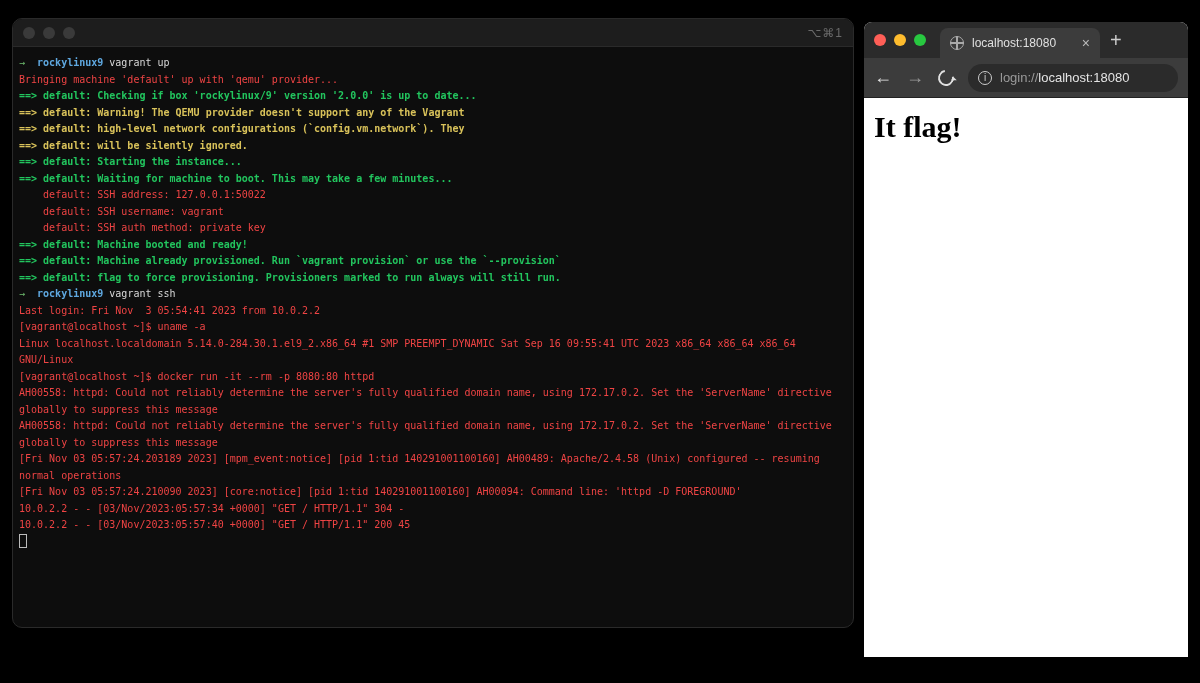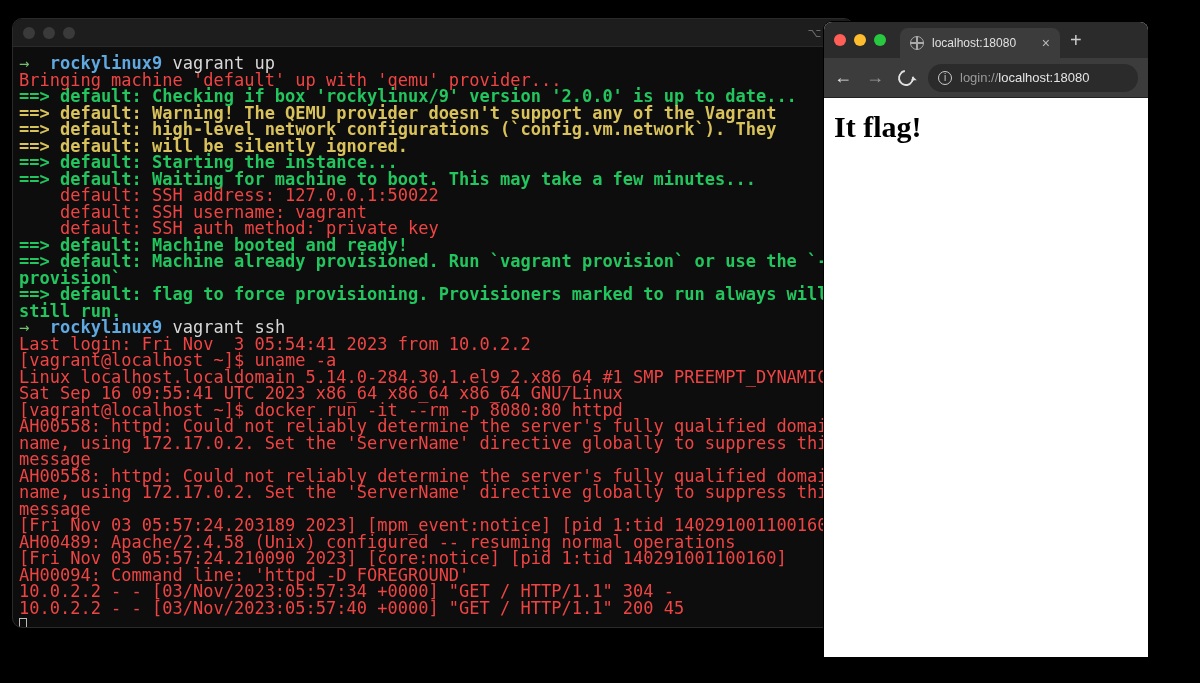--- a/index.html
+++ b/index.html
@@ -26,39 +26,39 @@
     position: relative;
   }
   .traffic { display: flex; gap: 8px; }
   .dot { width: 12px; height: 12px; border-radius: 50%; background: #3a3a3a; }
   .term-title { position: absolute; left:0; right:0; text-align:center; color:#9a9a9a; font-size:13px; pointer-events:none; }
   .term-right { position:absolute; right:10px; color:#6a6a6a; font-size:12px; letter-spacing:1px; }
   .term-body {
     flex:1;
     padding: 8px 6px;
     font-family: "Menlo","Consolas","DejaVu Sans Mono",monospace;
-    font-size: 17px;
+    font-size: 10px;
     line-height: 16.5px;
     color: #e4e4e4;
     white-space: pre-wrap;
     overflow: hidden;
   }
   .ln { display:block; }
   .c-arrow { color:#6fbf6f; }
   .c-prompt { color:#5fa8e0; font-weight:bold; }
   .c-cmd { color:#d8d8d8; }
   .c-bold { color:#22c55e; font-weight:bold; }
   .c-yellow { color:#d9c25a; font-weight:bold; }
   .c-dim { color:#ef4444; }
   .cursor { display:inline-block; width:8px; height:14px; border:1px solid #bbb; vertical-align: -2px; }
 
   
   .browser {
     position: absolute;
-    left: 824px; top: 22px;
+    left: 864px; top: 22px;
     width: 324px; height: 635px;
     background: #fff;
     border-radius: 8px 8px 0 0;
     overflow: hidden;
     box-shadow: 0 0 0 1px #000;
     display:flex; flex-direction:column;
   }
   .br-tabbar {
     height: 36px;
     background: #2b2b2b;

